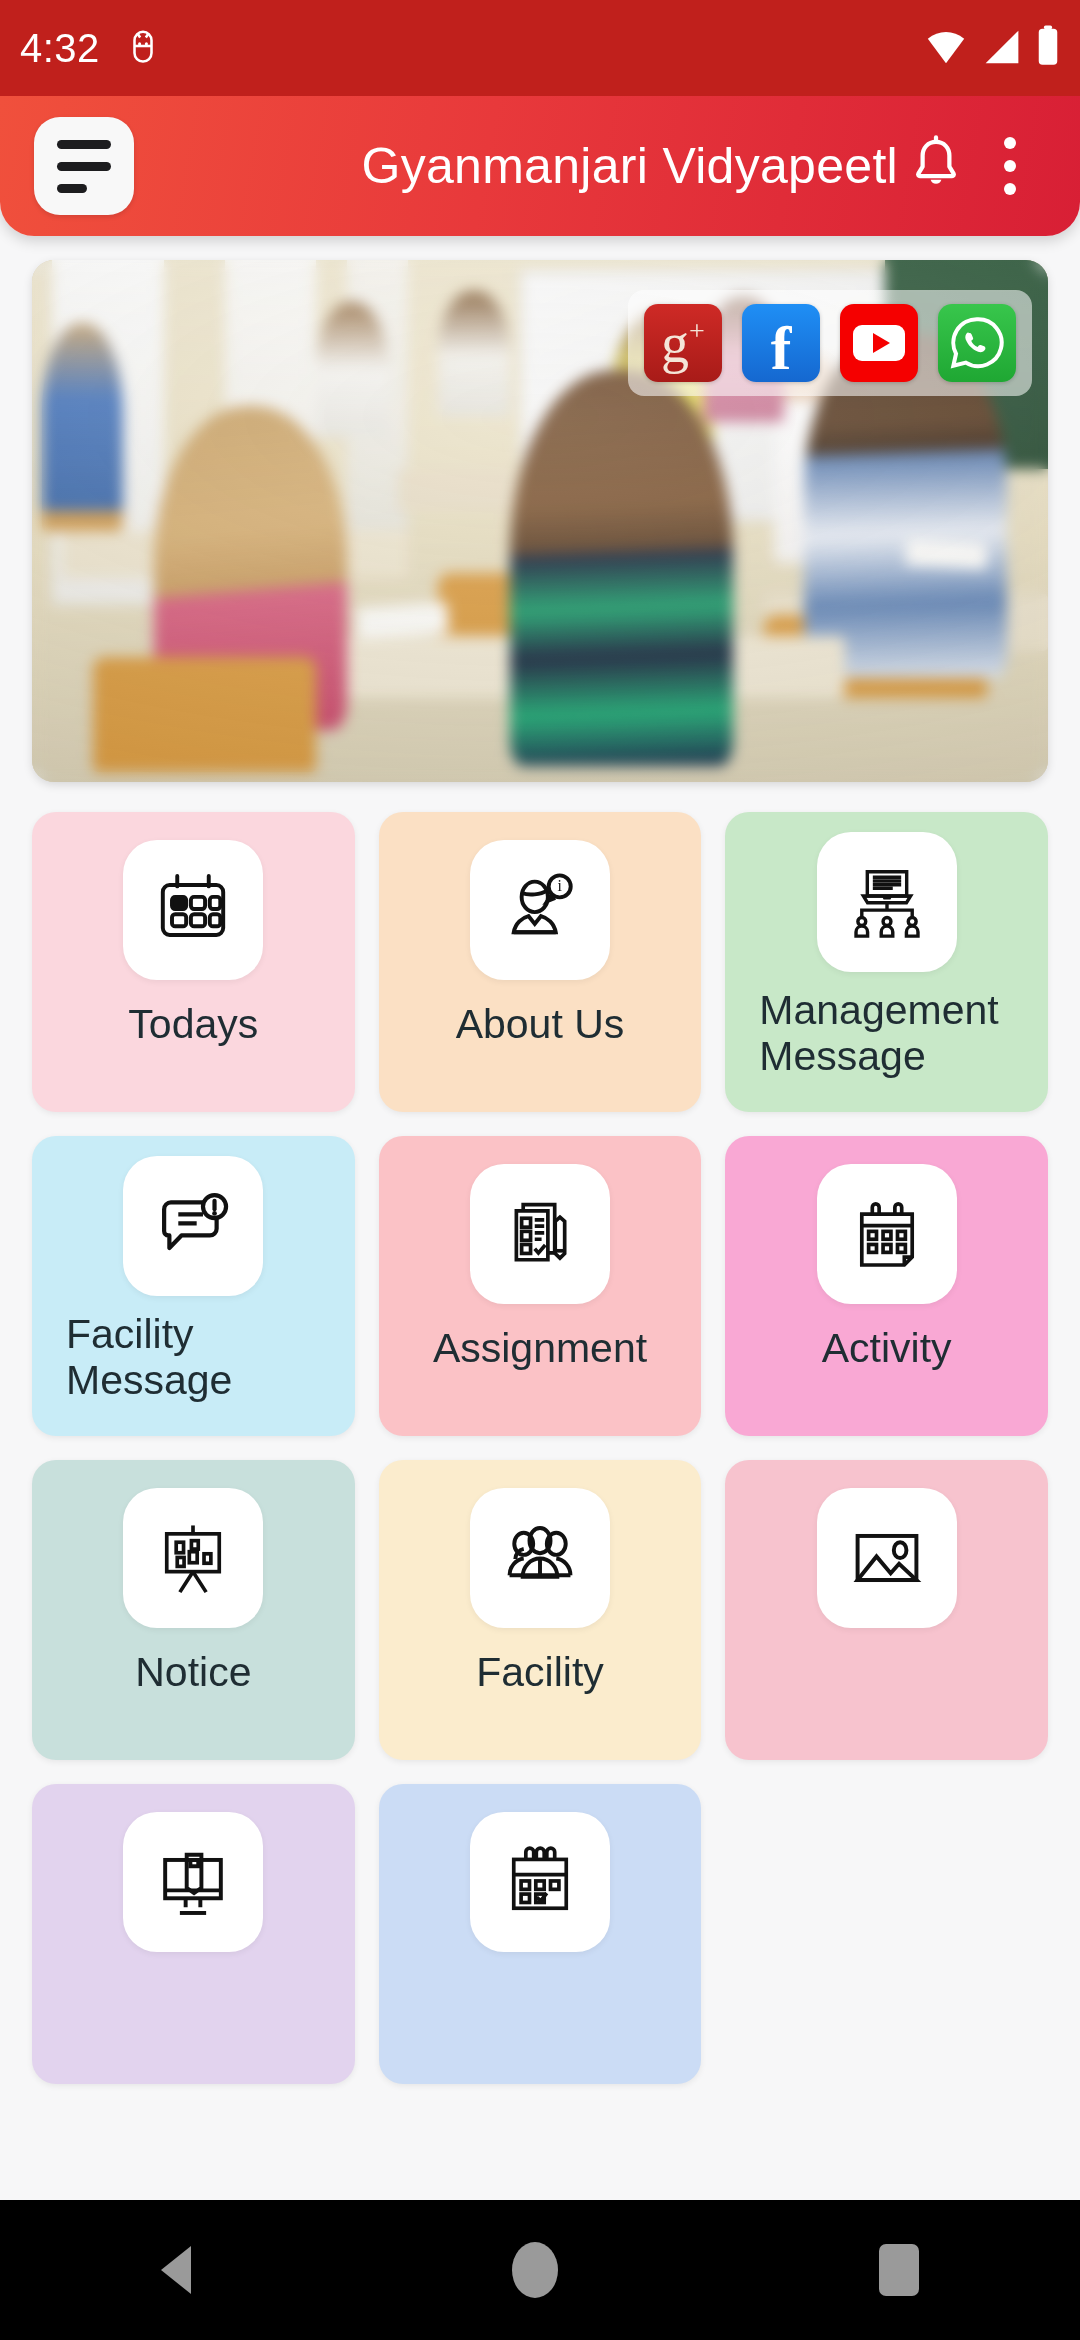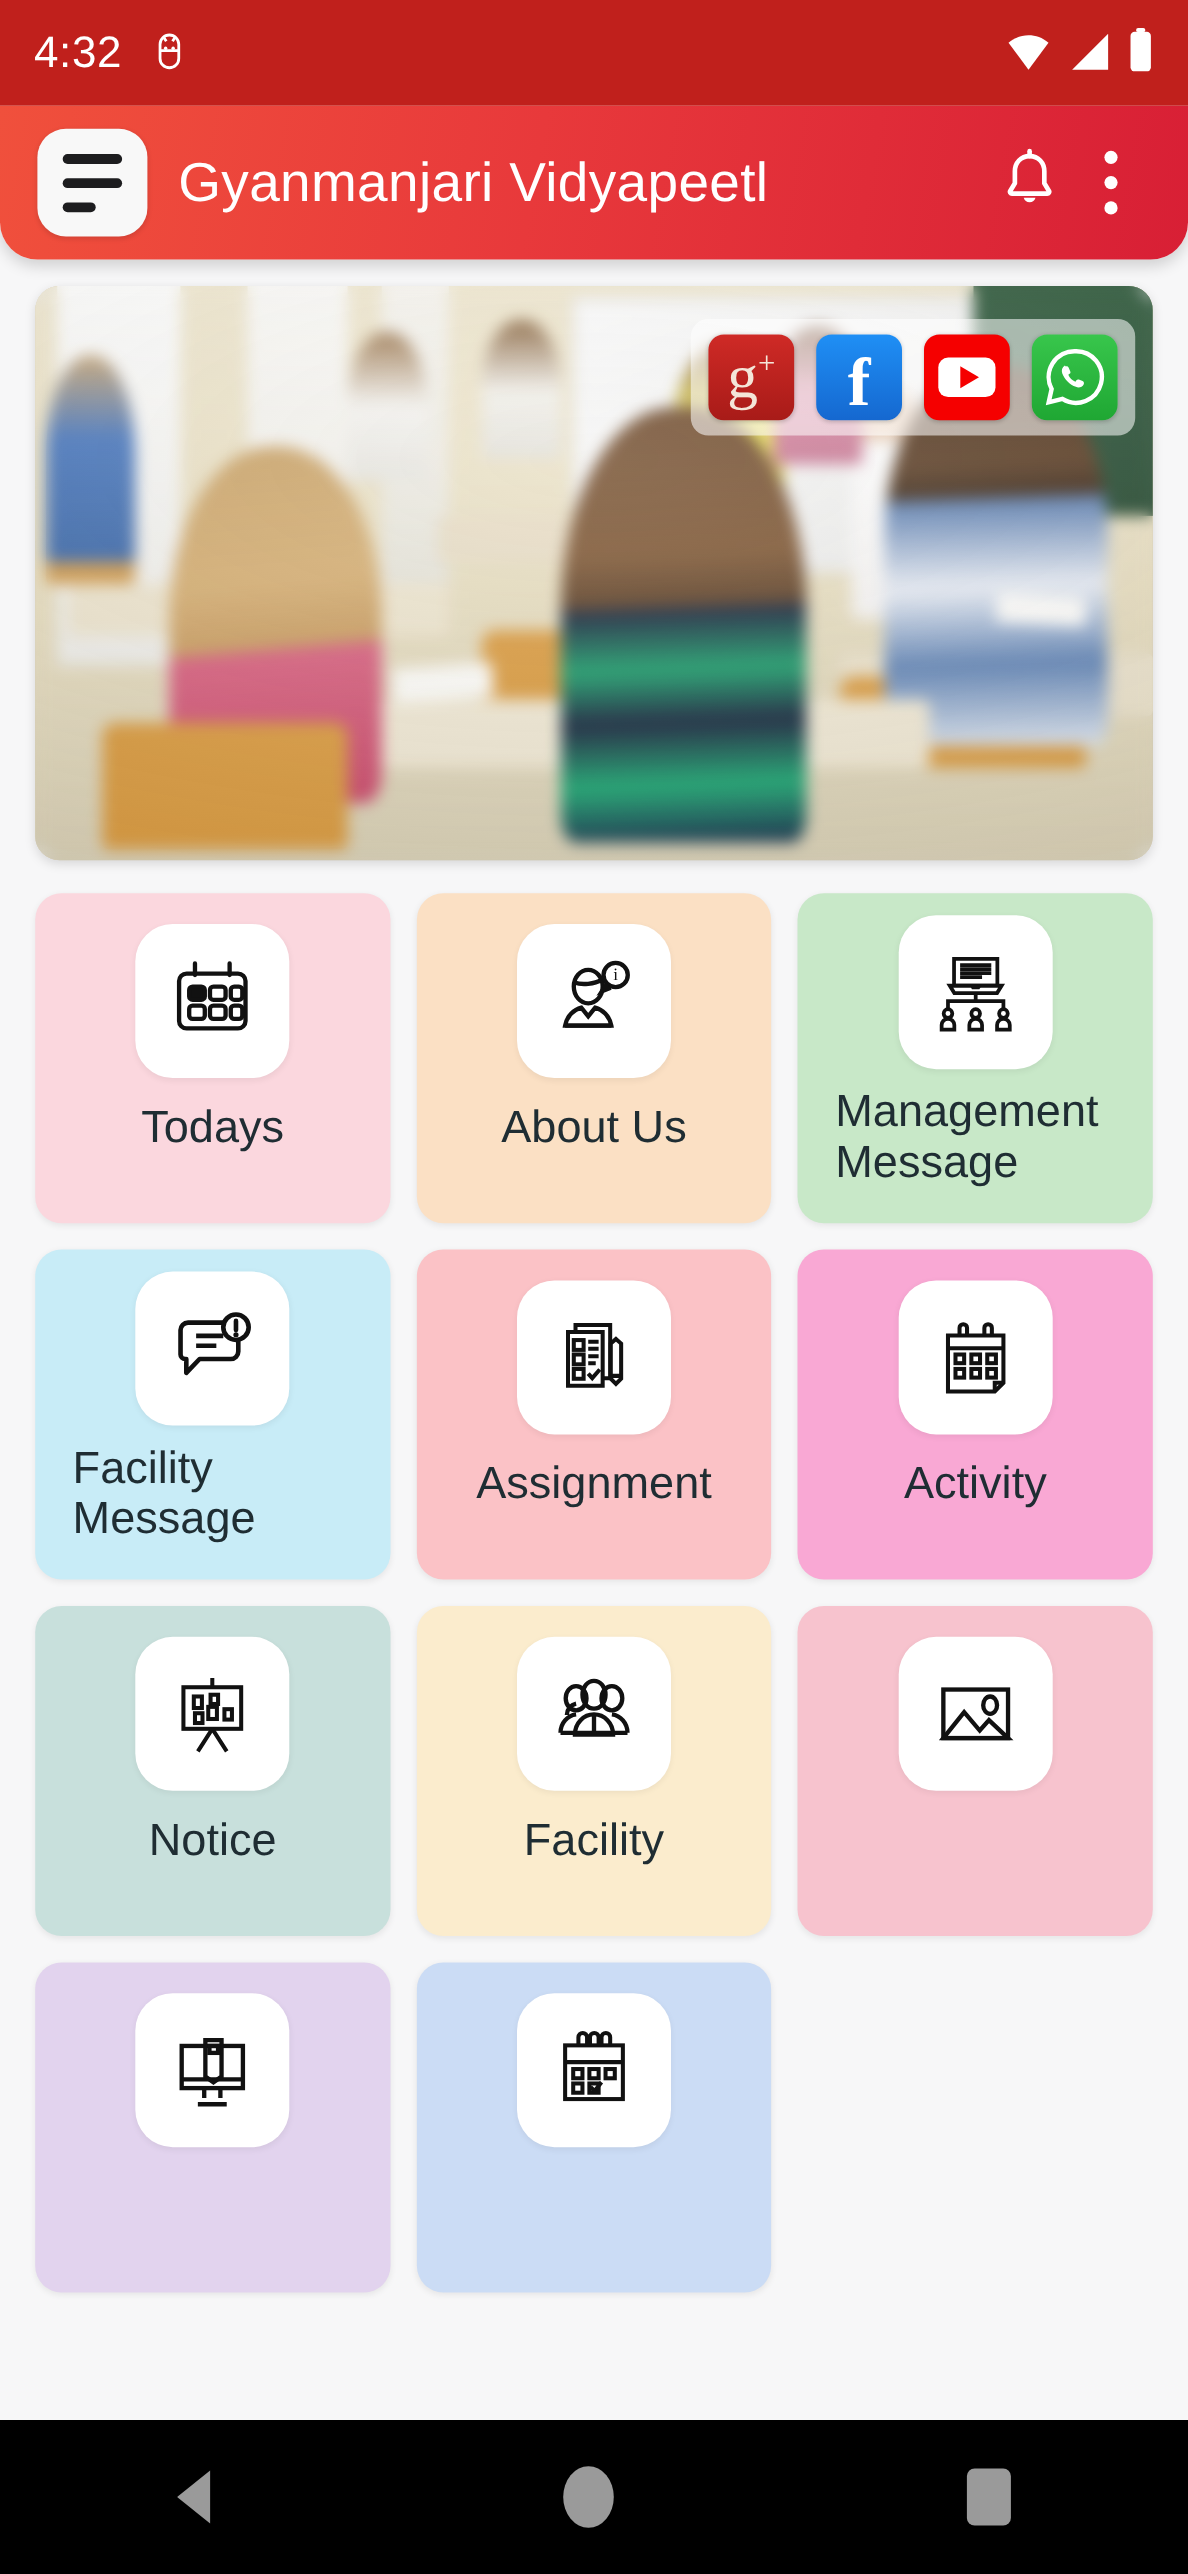--- a/index.html
+++ b/index.html
@@ -10,21 +10,21 @@
     overflow:hidden;
     position:relative;
   }
 
   
   #status-bar {
     height:96px;
     background:#c0201c;
     display:flex;
     align-items:center;
-    padding:0 31px;
+    padding:0 20px;
     position:relative;
     z-index:5;
   }
   #status-left { display:flex; align-items:center; gap:26px; }
   #clock { color:#fff; font-size:40px; letter-spacing:.5px; }
   #status-right { margin-left:auto; display:flex; align-items:flex-end; gap:14px; }
 
   
   #app-bar {
     height:140px;
@@ -53,20 +53,21 @@
   #hamburger-btn i:nth-child(3){ width:30px; margin-right:24px; }
 
   #app-title {
     color:#fff;
     font-size:50px;
     margin-left:28px;
     white-space:nowrap;
     overflow:hidden;
     flex:1 1 auto;
     letter-spacing:.3px;
+    text-align:right;
   }
   #bell-btn { width:76px; height:90px; display:flex; align-items:center; justify-content:center; flex:0 0 auto; }
   #overflow-btn { width:72px; height:90px; display:flex; flex-direction:column; align-items:center; justify-content:center; gap:11px; flex:0 0 auto; }
   #overflow-btn span { width:12px; height:12px; border-radius:50%; background:#fff; display:block; }
 
   
   #content { position:absolute; top:236px; left:0; right:0; bottom:140px; background:#f7f7f8; }
 
   
   #banner-card {

